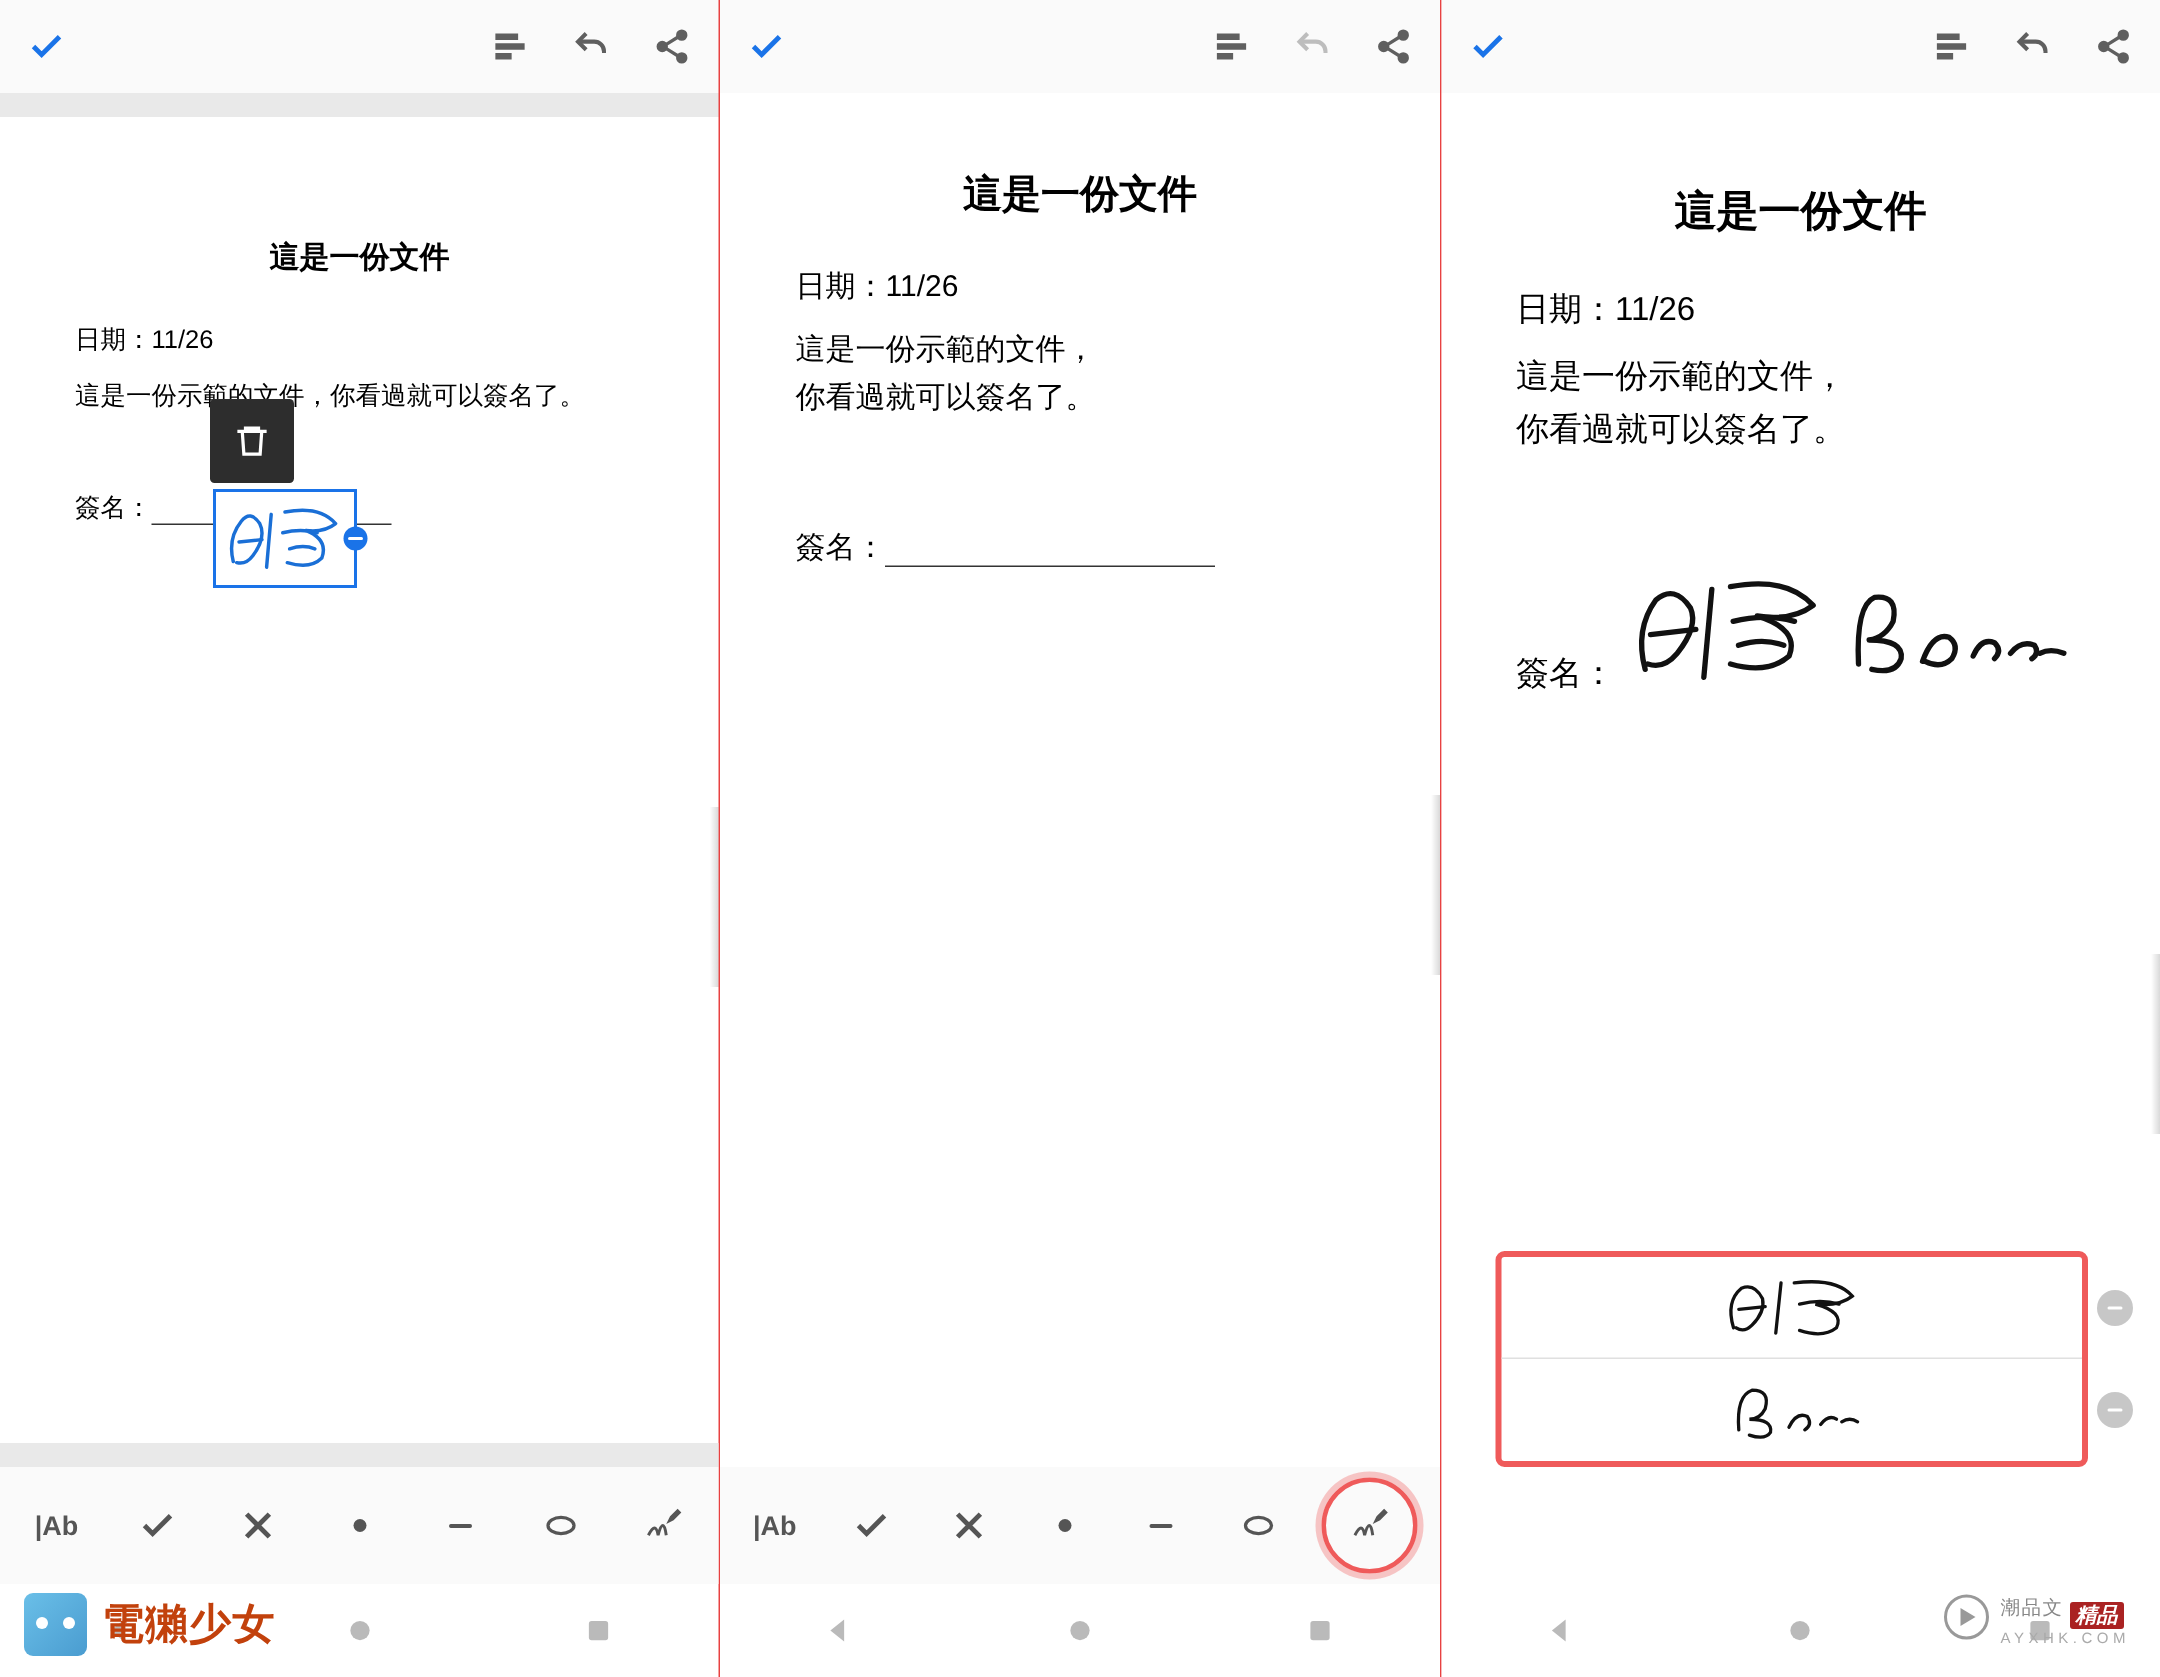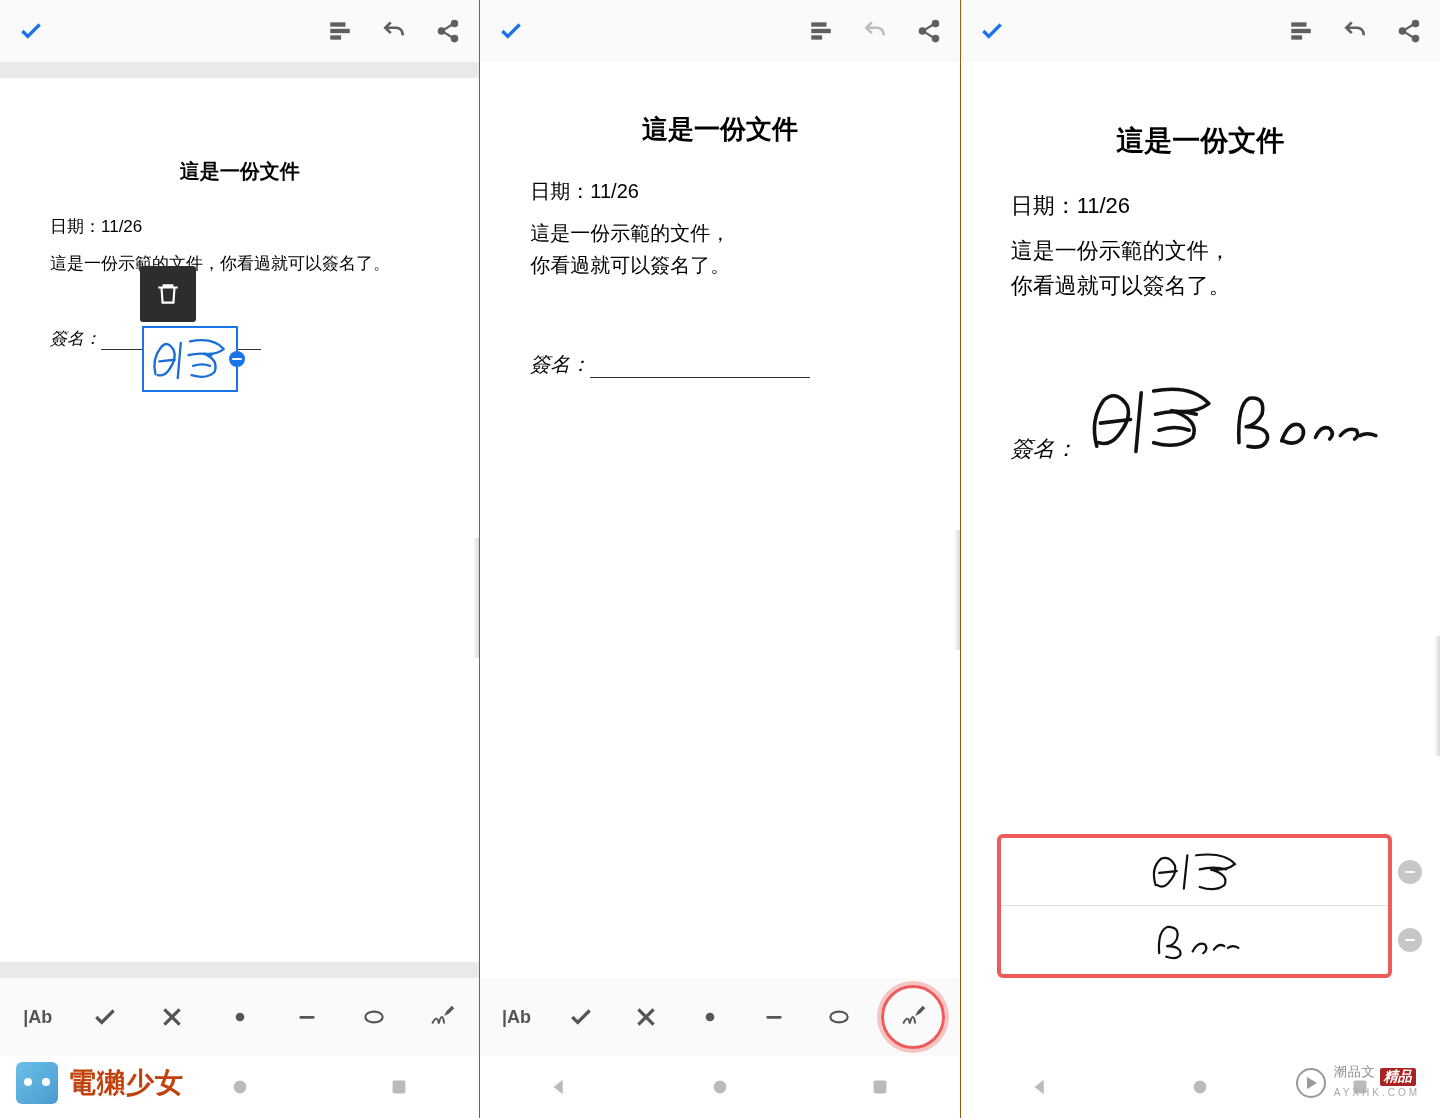--- a/index.html
+++ b/index.html
@@ -1,18 +1,18 @@
 <!DOCTYPE html>
 <html><head>
 <meta charset="utf-8">
 <style>
   * { margin:0; padding:0; box-sizing:border-box; }
   body { font-family: -apple-system, "Segoe UI", Arial, sans-serif; background:#fff; width:1440px; height:1118px; overflow:hidden; position:relative; }
   .triptych { display:flex; width:100%; height:100%; }
-  .pane { flex:1; position:relative; background:#a16207; display:flex; flex-direction:column; border-right:1px solid rgba(0,0,0,0.03); }
+  .pane { flex:1; position:relative; background:#ef4444; display:flex; flex-direction:column; border-right:1px solid rgba(0,0,0,0.03); }
   .pane:last-child { border-right:none; }
   .topbar { height:62px; display:flex; align-items:center; justify-content:space-between; padding:0 18px; background:#fafafa; }
   .topbar-left, .topbar-right { display:flex; align-items:center; gap:28px; }
   .ico { width:26px; height:26px; display:flex; align-items:center; justify-content:center; color:#5f5f5f; }
   .ico svg { width:100%; height:100%; }
   .ico.disabled { color:#bdbdbd; }
   .ck-blue { color:#1a73e8; }
   .gray-strip { height:16px; background:#e9e9e9; }
   .doc { flex:1; background:#fff; padding:40px 50px 0 50px; position:relative; }
   .doc.small { font-size:17px; padding-top:80px; }
@@ -21,21 +21,21 @@
   .dtitle { text-align:center; font-weight:600; margin-bottom:28px; }
   .doc.small .dtitle { font-size:20px; }
   .doc.mid .dtitle { font-size:26px; }
   .doc.big .dtitle { font-size:28px; }
   .dline { margin-bottom:10px; line-height:1.6; word-break:keep-all; }
   .siglabel { display:inline-block; }
   .sigline { display:inline-block; border-bottom:1px solid #333; vertical-align:bottom; }
   .doc.small .sigline { width:160px; height:1.2em; }
   .doc.mid .sigline { width:220px; height:1.2em; }
   .doc.big .sigline { width:320px; height:1.2em; }
-  .sigrow { margin-top:60px;font-style:italic; }
+  .sigrow { margin-top:60px; }
   .doc.small .sigrow { margin-top:50px; }
   .doc.mid .sigrow { margin-top:70px; }
   .doc.big .sigrow { margin-top:80px; display:flex; align-items:flex-end; }
   
   .sel-sig { position:absolute; border:2px solid #1a73e8; background:#fff; }
   .sel-sig .resize-h { position:absolute; right:-9px; top:50%; transform:translateY(-50%); width:16px; height:16px; border-radius:50%; background:#1a73e8; }
   .sel-sig .resize-h::after { content:""; position:absolute; left:3px; top:7px; width:10px; height:2px; background:#fff; border-radius:1px; }
   .sel-sig svg { width:100%; height:100%; display:block; }
   .trash { position:absolute; width:56px; height:56px; background:#2d2d2d; border-radius:3px; display:flex; align-items:center; justify-content:center; color:#fff; }
   .trash svg { width:26px; height:26px; }
@@ -62,21 +62,21 @@
   .minus { position:absolute; right:-34px; top:50%; transform:translateY(-50%); width:24px; height:24px; border-radius:50%; background:#c7c7c7; display:flex; align-items:center; justify-content:center; }
   .minus::after { content:""; width:10px; height:2px; background:#fff; border-radius:1px; }
   
   .brand { position:absolute; left:16px; bottom:14px; display:flex; align-items:center; gap:10px; z-index:200; }
   .brand .face { width:42px; height:42px; border-radius:6px; background:linear-gradient(135deg,#6abfe8,#4a9cd0); position:relative; overflow:hidden; }
   .brand .face::before,.brand .face::after{content:"";position:absolute;}
   .brand .face::before{left:8px;top:16px;width:8px;height:8px;border-radius:50%;background:#fff;}
   .brand .face::after{right:8px;top:16px;width:8px;height:8px;border-radius:50%;background:#fff;}
   .brand .txt { font-size:28px; font-weight:700; letter-spacing:1px; color:#c2410c; }
   
-  .brand2 { position:absolute; right:20px; bottom:20px; display:flex; align-items:flex-end; gap:8px; z-index:200; }
+  .brand2 { position:absolute; right:20px; bottom:20px; display:flex; align-items:center; gap:8px; z-index:200; }
   .brand2 .play { width:30px; height:30px; border:2px solid #999; border-radius:50%; display:flex; align-items:center; justify-content:center; }
   .brand2 .play::after { content:""; border-left:10px solid #999; border-top:6px solid transparent; border-bottom:6px solid transparent; margin-left:2px; }
   .brand2 .col { display:flex; flex-direction:column; align-items:flex-start; gap:1px; }
   .brand2 .t1 { font-size:14px; color:#d44; font-weight:600; background:#a22; color:#fff; padding:0 4px; border-radius:2px; font-style:italic;margin-top:10px; }
   .brand2 .t0 { font-size:13px; color:#888; letter-spacing:1px; }
   .brand2 .t2 { font-size:10px; color:#aaa; letter-spacing:3px; }
 </style>
 </head>
 <body>
 

